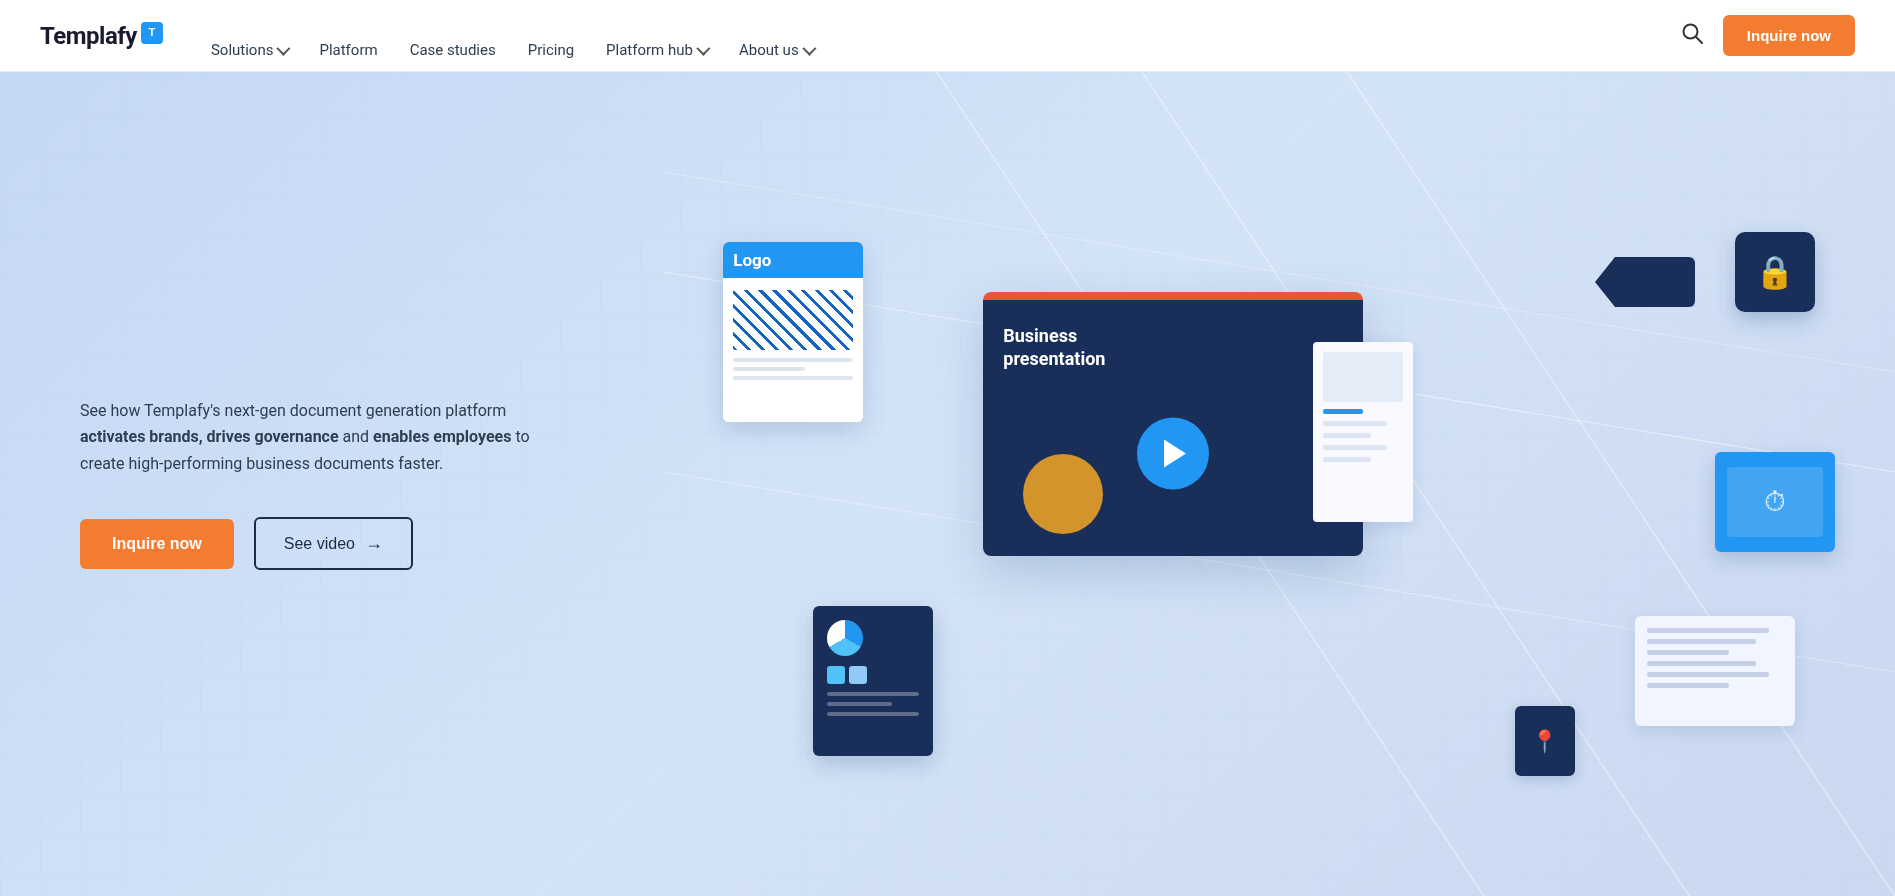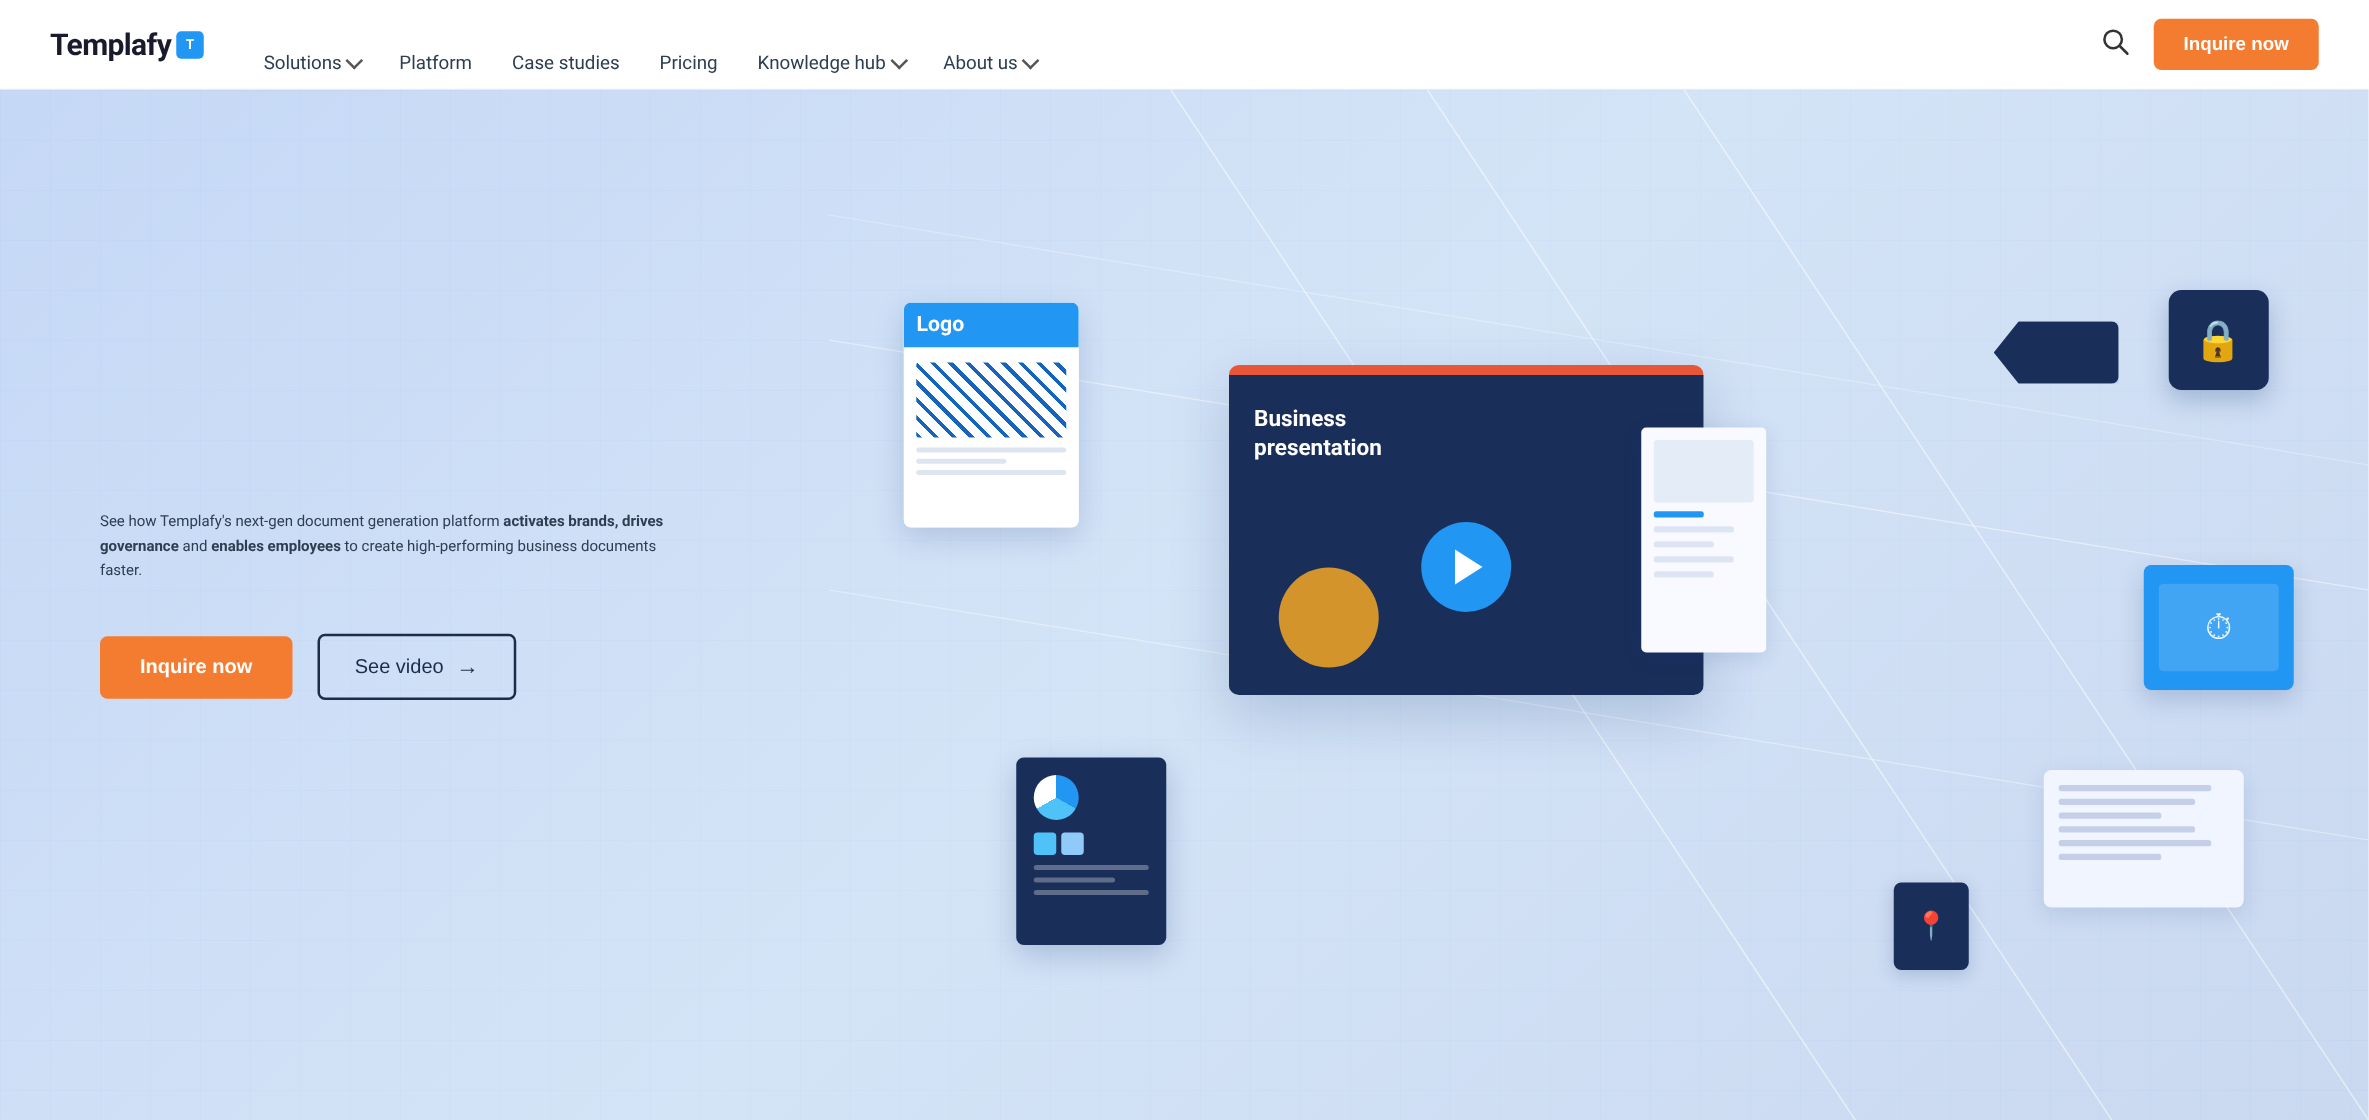--- a/index.html
+++ b/index.html
@@ -11,21 +11,21 @@
       align-items: center;
       padding: 0 40px;
       height: 72px;
       background: #fff;
       border-bottom: 1px solid #e8edf2;
       position: relative;
       z-index: 10;
     }
     .logo-wrap {
       display: flex;
-      align-items: center;
+      align-items: flex-start;
       margin-right: 48px;
     }
     .logo-text {
       font-size: 24px;
       font-weight: 700;
       color: #1a1a2e;
       letter-spacing: -0.5px;
     }
     .logo-badge {
       width: 22px;
@@ -104,21 +104,21 @@
       position: relative;
     }
     .hero-title {
       font-size: 56px;
       font-weight: 800;
       color: #1565c0;
       line-height: 1.15;
       margin-bottom: 32px;
     }
     .hero-desc {
-      font-size: 12px;
+      font-size: 16px;
       color: #2c3e50;
       line-height: 1.65;
       margin-bottom: 40px;
       max-width: 480px;
     }
     .hero-desc strong { font-weight: 700; }
     .hero-buttons {
       display: flex;
       gap: 20px;
       align-items: center;
@@ -474,21 +474,21 @@
     <span class="nav-item">
       <span>Platform</span>
     </span>
     <span class="nav-item">
       <span>Case studies</span>
     </span>
     <span class="nav-item">
       <span>Pricing</span>
     </span>
     <span class="nav-item">
-      <span>Knowledge hub</span>
+      <span>Platform hub</span>
       <span class="chevron"></span>
     </span>
     <span class="nav-item">
       <span>About us</span>
       <span class="chevron"></span>
     </span>
   </div>
   <div class="nav-right">
     <span class="search-icon-wrap">
       <svg width="22" height="22" viewBox="0 0 22 22" fill="none">

